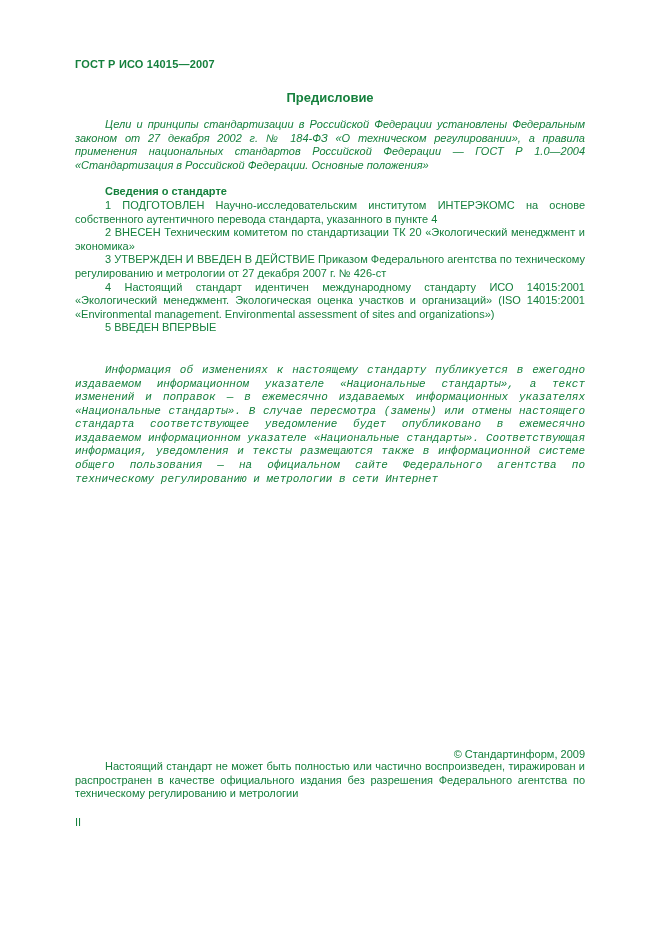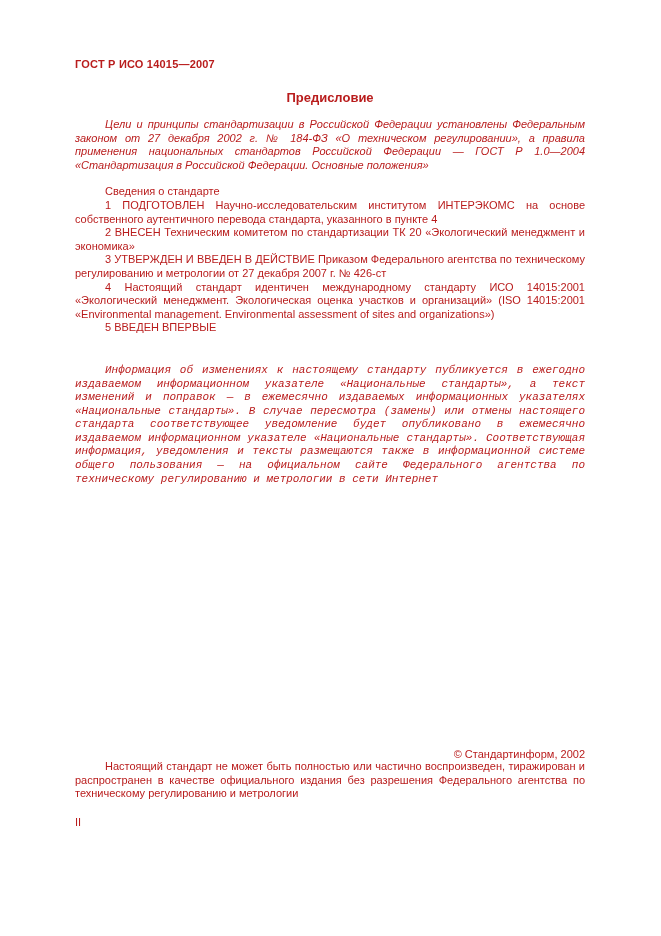--- a/index.html
+++ b/index.html
@@ -3,21 +3,21 @@
 <meta charset="utf-8">
 <style>
   * { margin: 0; padding: 0; box-sizing: border-box; }
   html, body { background: #ffffff; }
   .page {
     position: relative;
     width: 661px;
     height: 936px;
     margin: 0 auto;
     background: #ffffff;
-    color: #b91c1c;
+    color: #15803d;
     font-family: "Liberation Sans", sans-serif;
     padding: 58px 76px 0 75px;
     overflow: hidden;
   }
   .doc-code {
     font-size: 11px;
     font-weight: bold;
     letter-spacing: 0.2px;
   }
   .title {
@@ -30,21 +30,21 @@
     font-size: 11px;
     line-height: 13.6px;
     text-align: justify;
     text-indent: 30px;
   }
   .intro { margin-top: 13px; font-style: italic; }
   .section-heading {
     margin-top: 13px;
     font-size: 11px;
     line-height: 13.6px;
-    font-weight: normal;
+    font-weight: bold;
     text-indent: 30px;
   }
   .item { }
   .notice {
     margin-top: 29px;
     font-style: italic;
     font-family: Liberation Mono, monospace;
   }
   .copyright {
     margin-top: 262px;
@@ -75,19 +75,19 @@
   <p class="para item">2  ВНЕСЕН Техническим комитетом по стандартизации ТК 20 «Экологический менеджмент и экономика»</p>
 
   <p class="para item">3  УТВЕРЖДЕН  И  ВВЕДЕН  В  ДЕЙСТВИЕ  Приказом Федерального агентства по техническому регулированию и метрологии от 27 декабря 2007 г. № 426-ст</p>
 
   <p class="para item">4  Настоящий стандарт идентичен международному стандарту ИСО 14015:2001 «Экологический менеджмент. Экологическая оценка участков и организаций» (ISO 14015:2001 «Environmental management. Environmental assessment of sites and organizations»)</p>
 
   <p class="para item">5  ВВЕДЕН ВПЕРВЫЕ</p>
 
   <p class="para notice">Информация об изменениях к настоящему стандарту публикуется в ежегодно издаваемом информационном указателе «Национальные стандарты», а текст изменений и поправок — в ежемесячно издаваемых информационных указателях «Национальные стандарты». В случае пересмотра (замены) или отмены настоящего стандарта соответствующее уведомление будет опубликовано в ежемесячно издаваемом информационном указателе «Национальные стандарты». Соответствующая информация, уведомления и тексты размещаются также в информационной системе общего пользования — на официальном сайте Федерального агентства по техническому регулированию и метрологии в сети Интернет</p>
 
-  <div class="copyright">©  Стандартинформ, 2002</div>
+  <div class="copyright">©  Стандартинформ, 2009</div>
 
   <p class="para restriction">Настоящий стандарт не может быть полностью или частично воспроизведен, тиражирован и распространен в качестве официального издания без разрешения Федерального агентства по техническому регулированию и метрологии</p>
 
   <div class="page-number">II</div>
 
 </div>
 
 </body></html>

